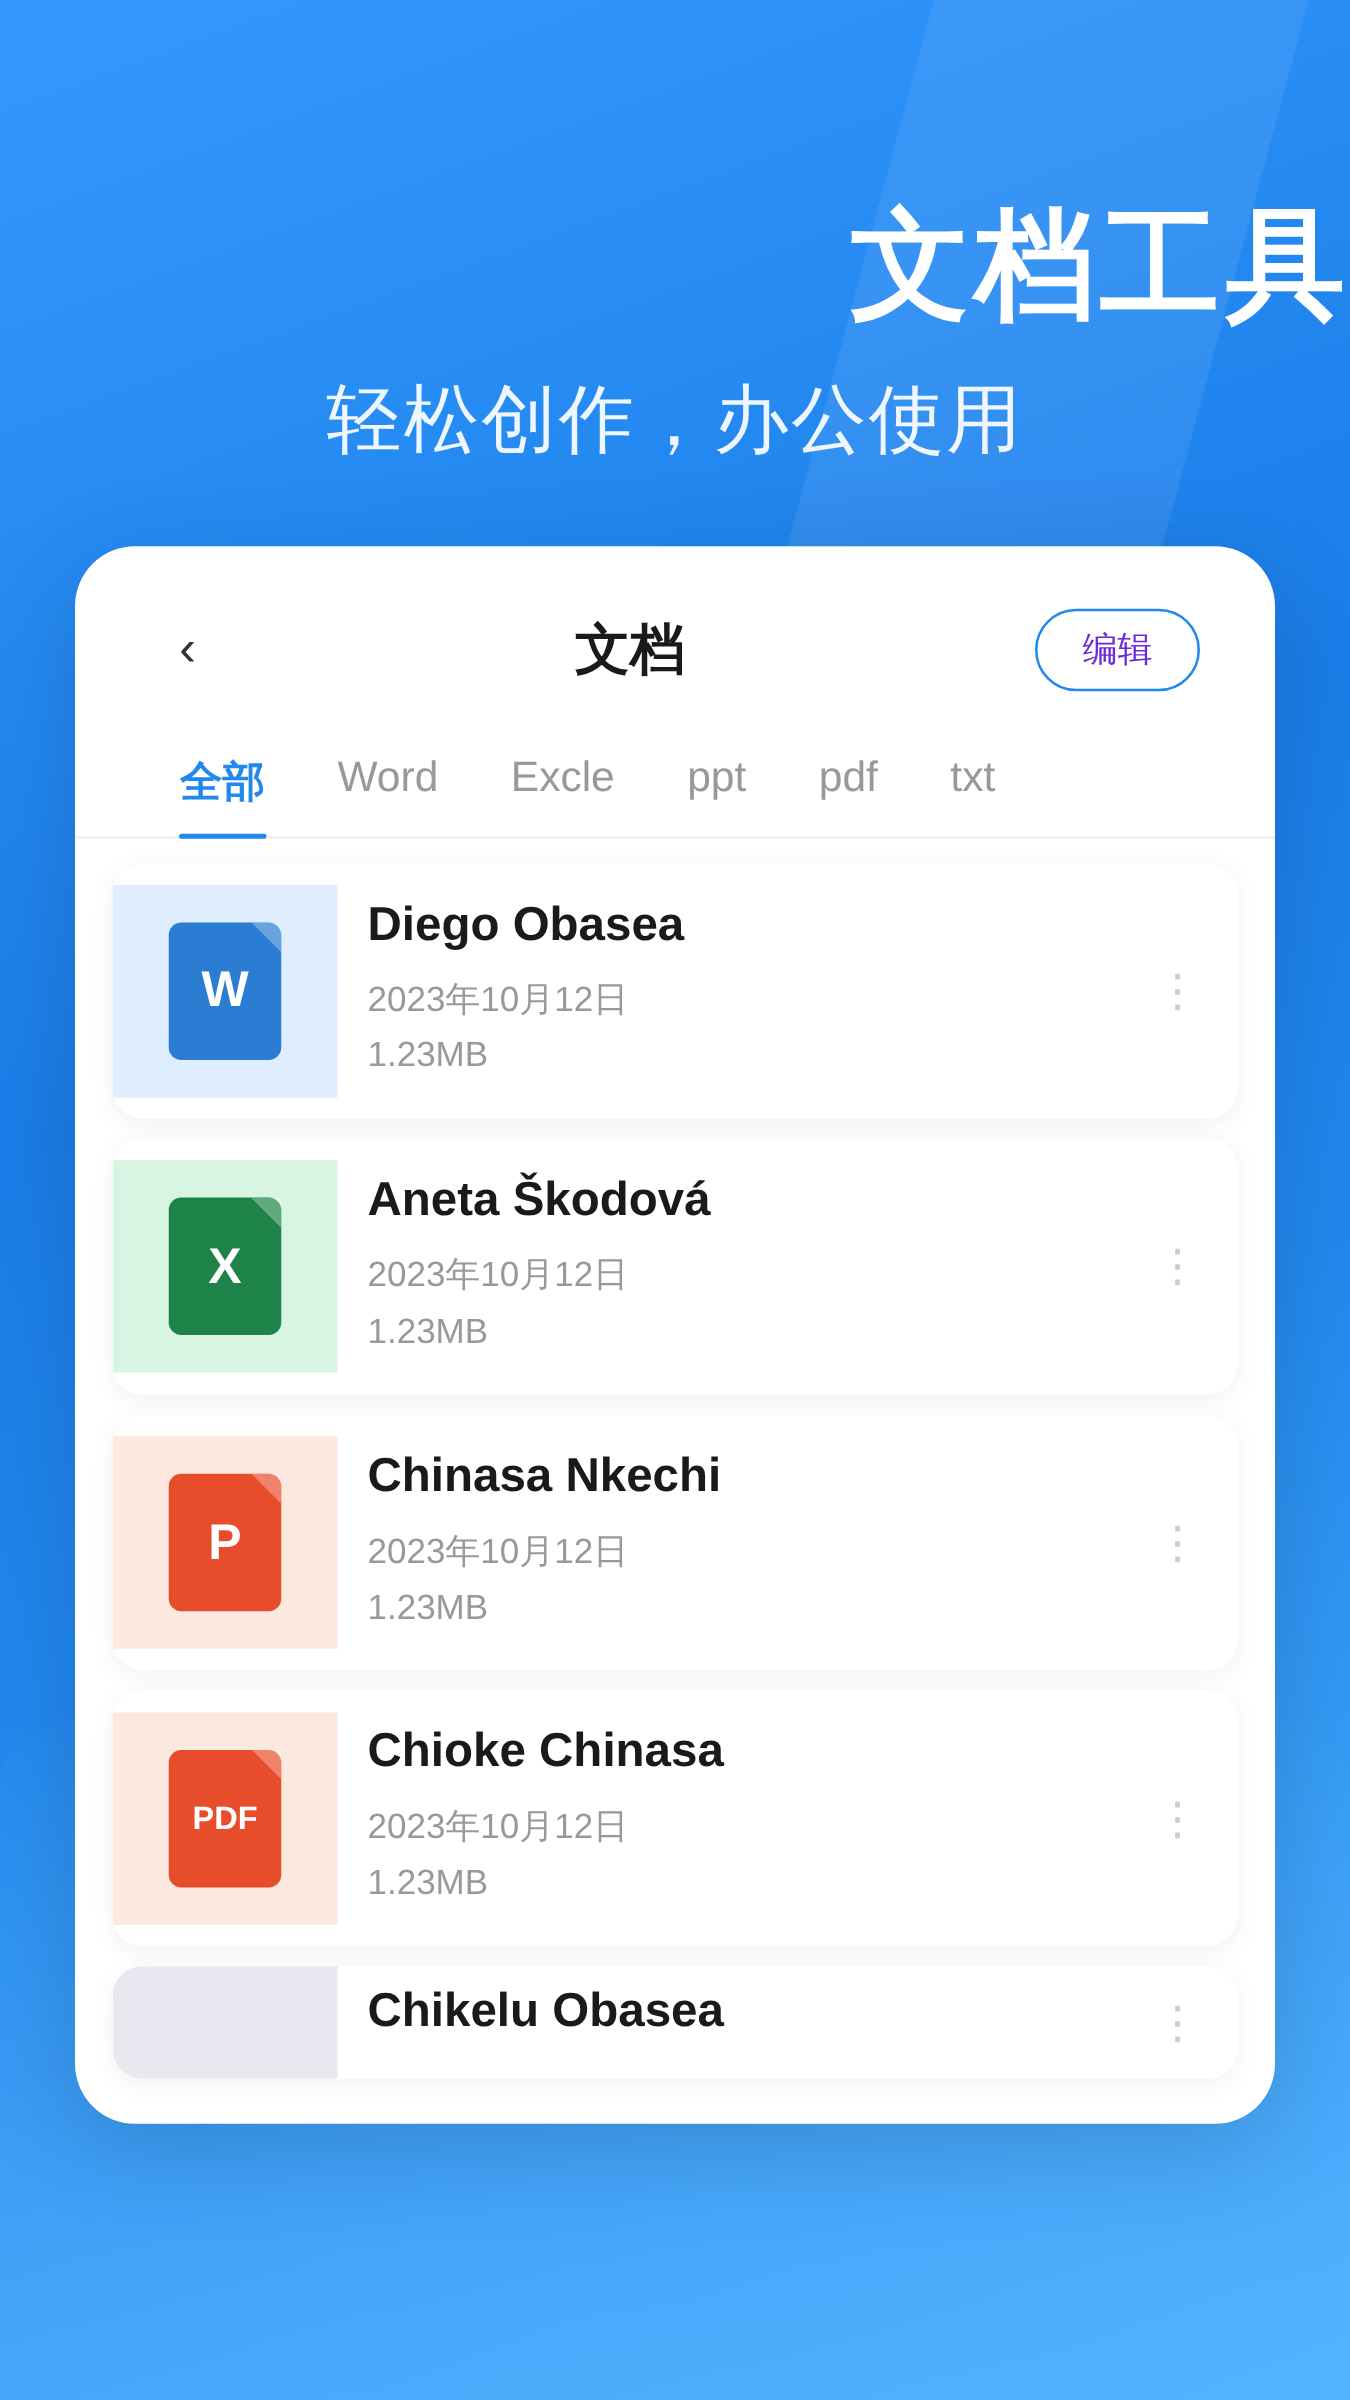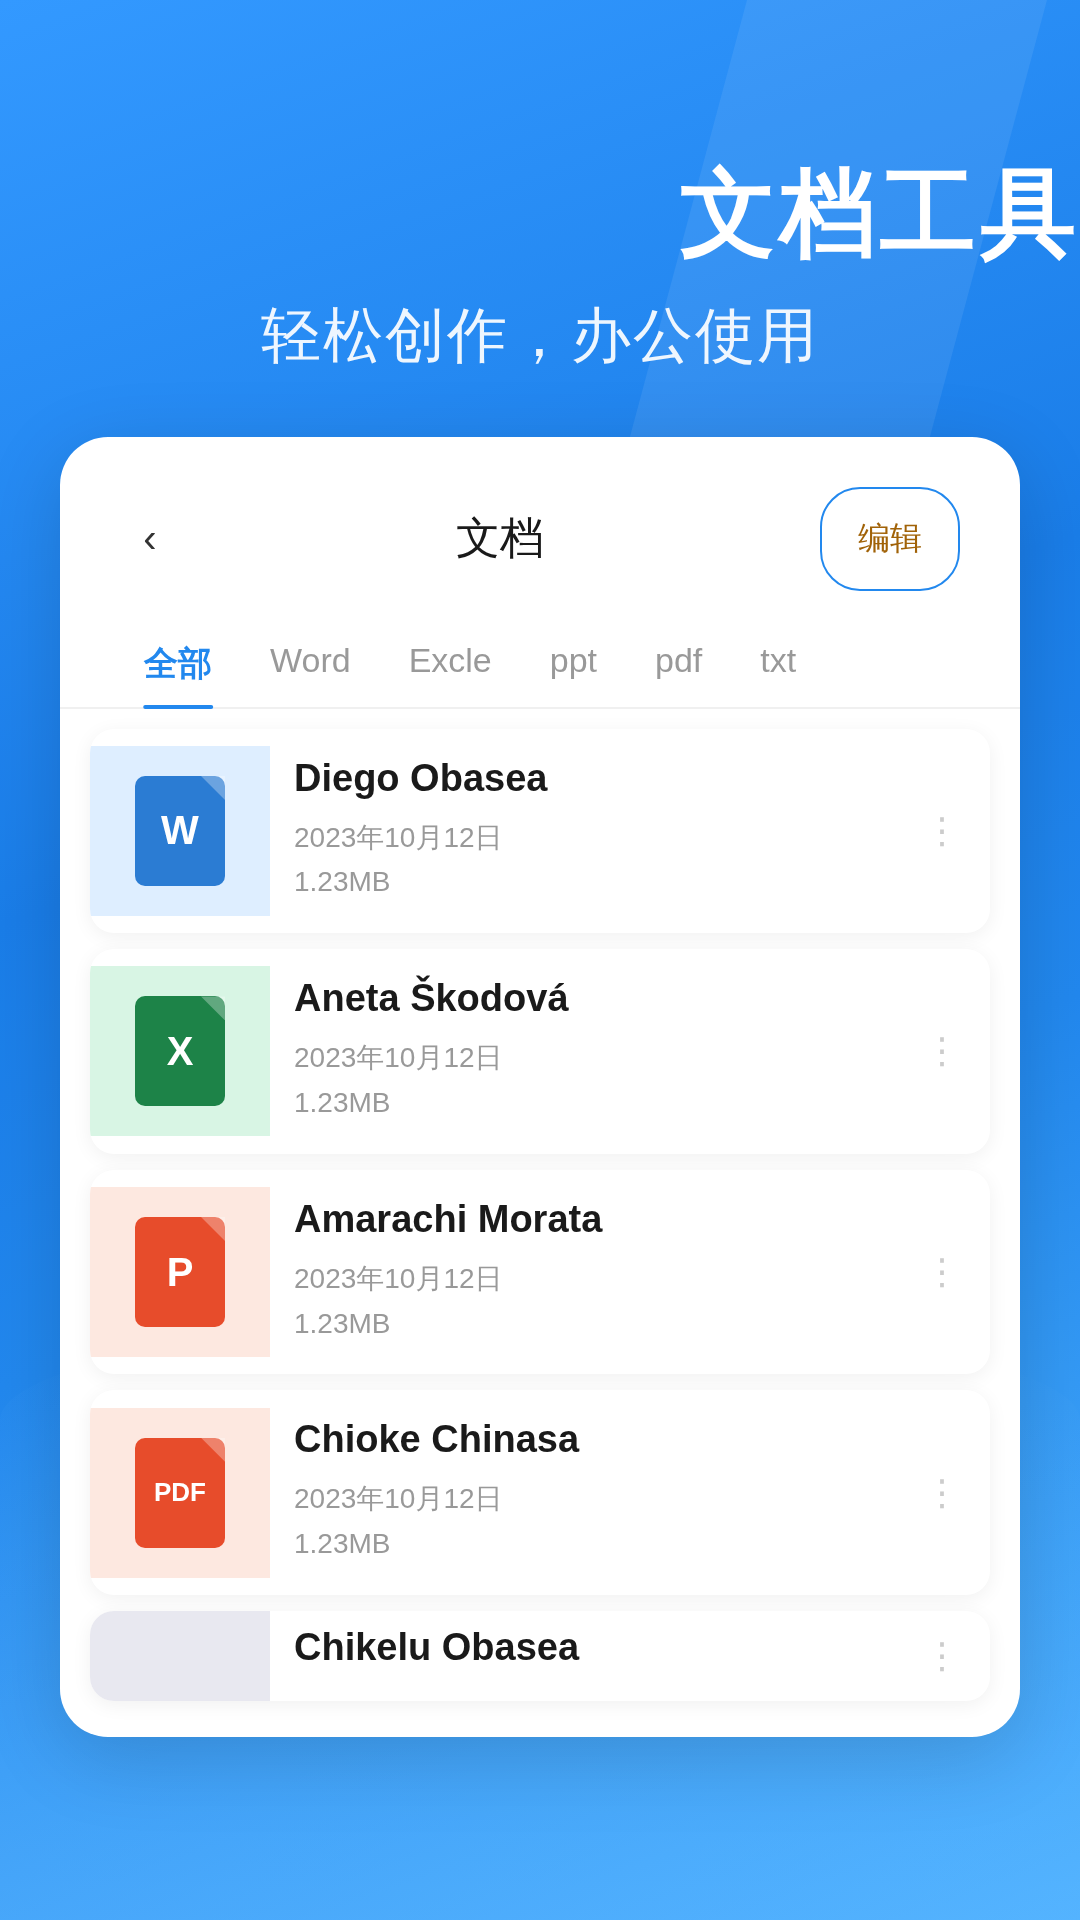--- a/index.html
+++ b/index.html
@@ -92,30 +92,30 @@
     }
 
     .back-icon {
       font-size: 40px;
       color: #333;
       font-weight: 300;
     }
 
     .card-title {
       font-size: 44px;
-      font-weight: 400;
+      font-weight: 700;
       color: #1a1a1a;
     }
 
     .edit-btn {
       border: 2px solid #2288ee;
       border-radius: 40px;
-      padding: 28px 36px;
-      font-size: 32px;
-      color: #a16207;
+      padding: 12px 36px;
+      font-size: 28px;
+      color: #6d28d9;
       cursor: pointer;
       background: transparent;
     }
 
     .tab-bar {
       display: flex;
       padding: 0 60px;
       border-bottom: 2px solid #f0f0f0;
       margin-bottom: 20px;
     }
@@ -325,21 +325,21 @@
     </div>
 
     <div class="file-item">
       <div class="file-icon-wrap ppt-bg">
         <div class="file-icon ppt-icon doc-shape">
           <div class="doc-corner"></div>
           <span class="file-icon-letter">P</span>
         </div>
       </div>
       <div class="file-info">
-        <div class="file-name">Amarachi Morata</div>
+        <div class="file-name">Chinasa Nkechi</div>
         <div class="file-meta">2023年10月12日<br>1.23MB</div>
       </div>
       <div class="more-btn">
         <span style="color:#ccc;font-size:36px;">⋮</span>
       </div>
     </div>
 
     <div class="file-item">
       <div class="file-icon-wrap pdf-bg">
         <div class="file-icon pdf-icon doc-shape">

